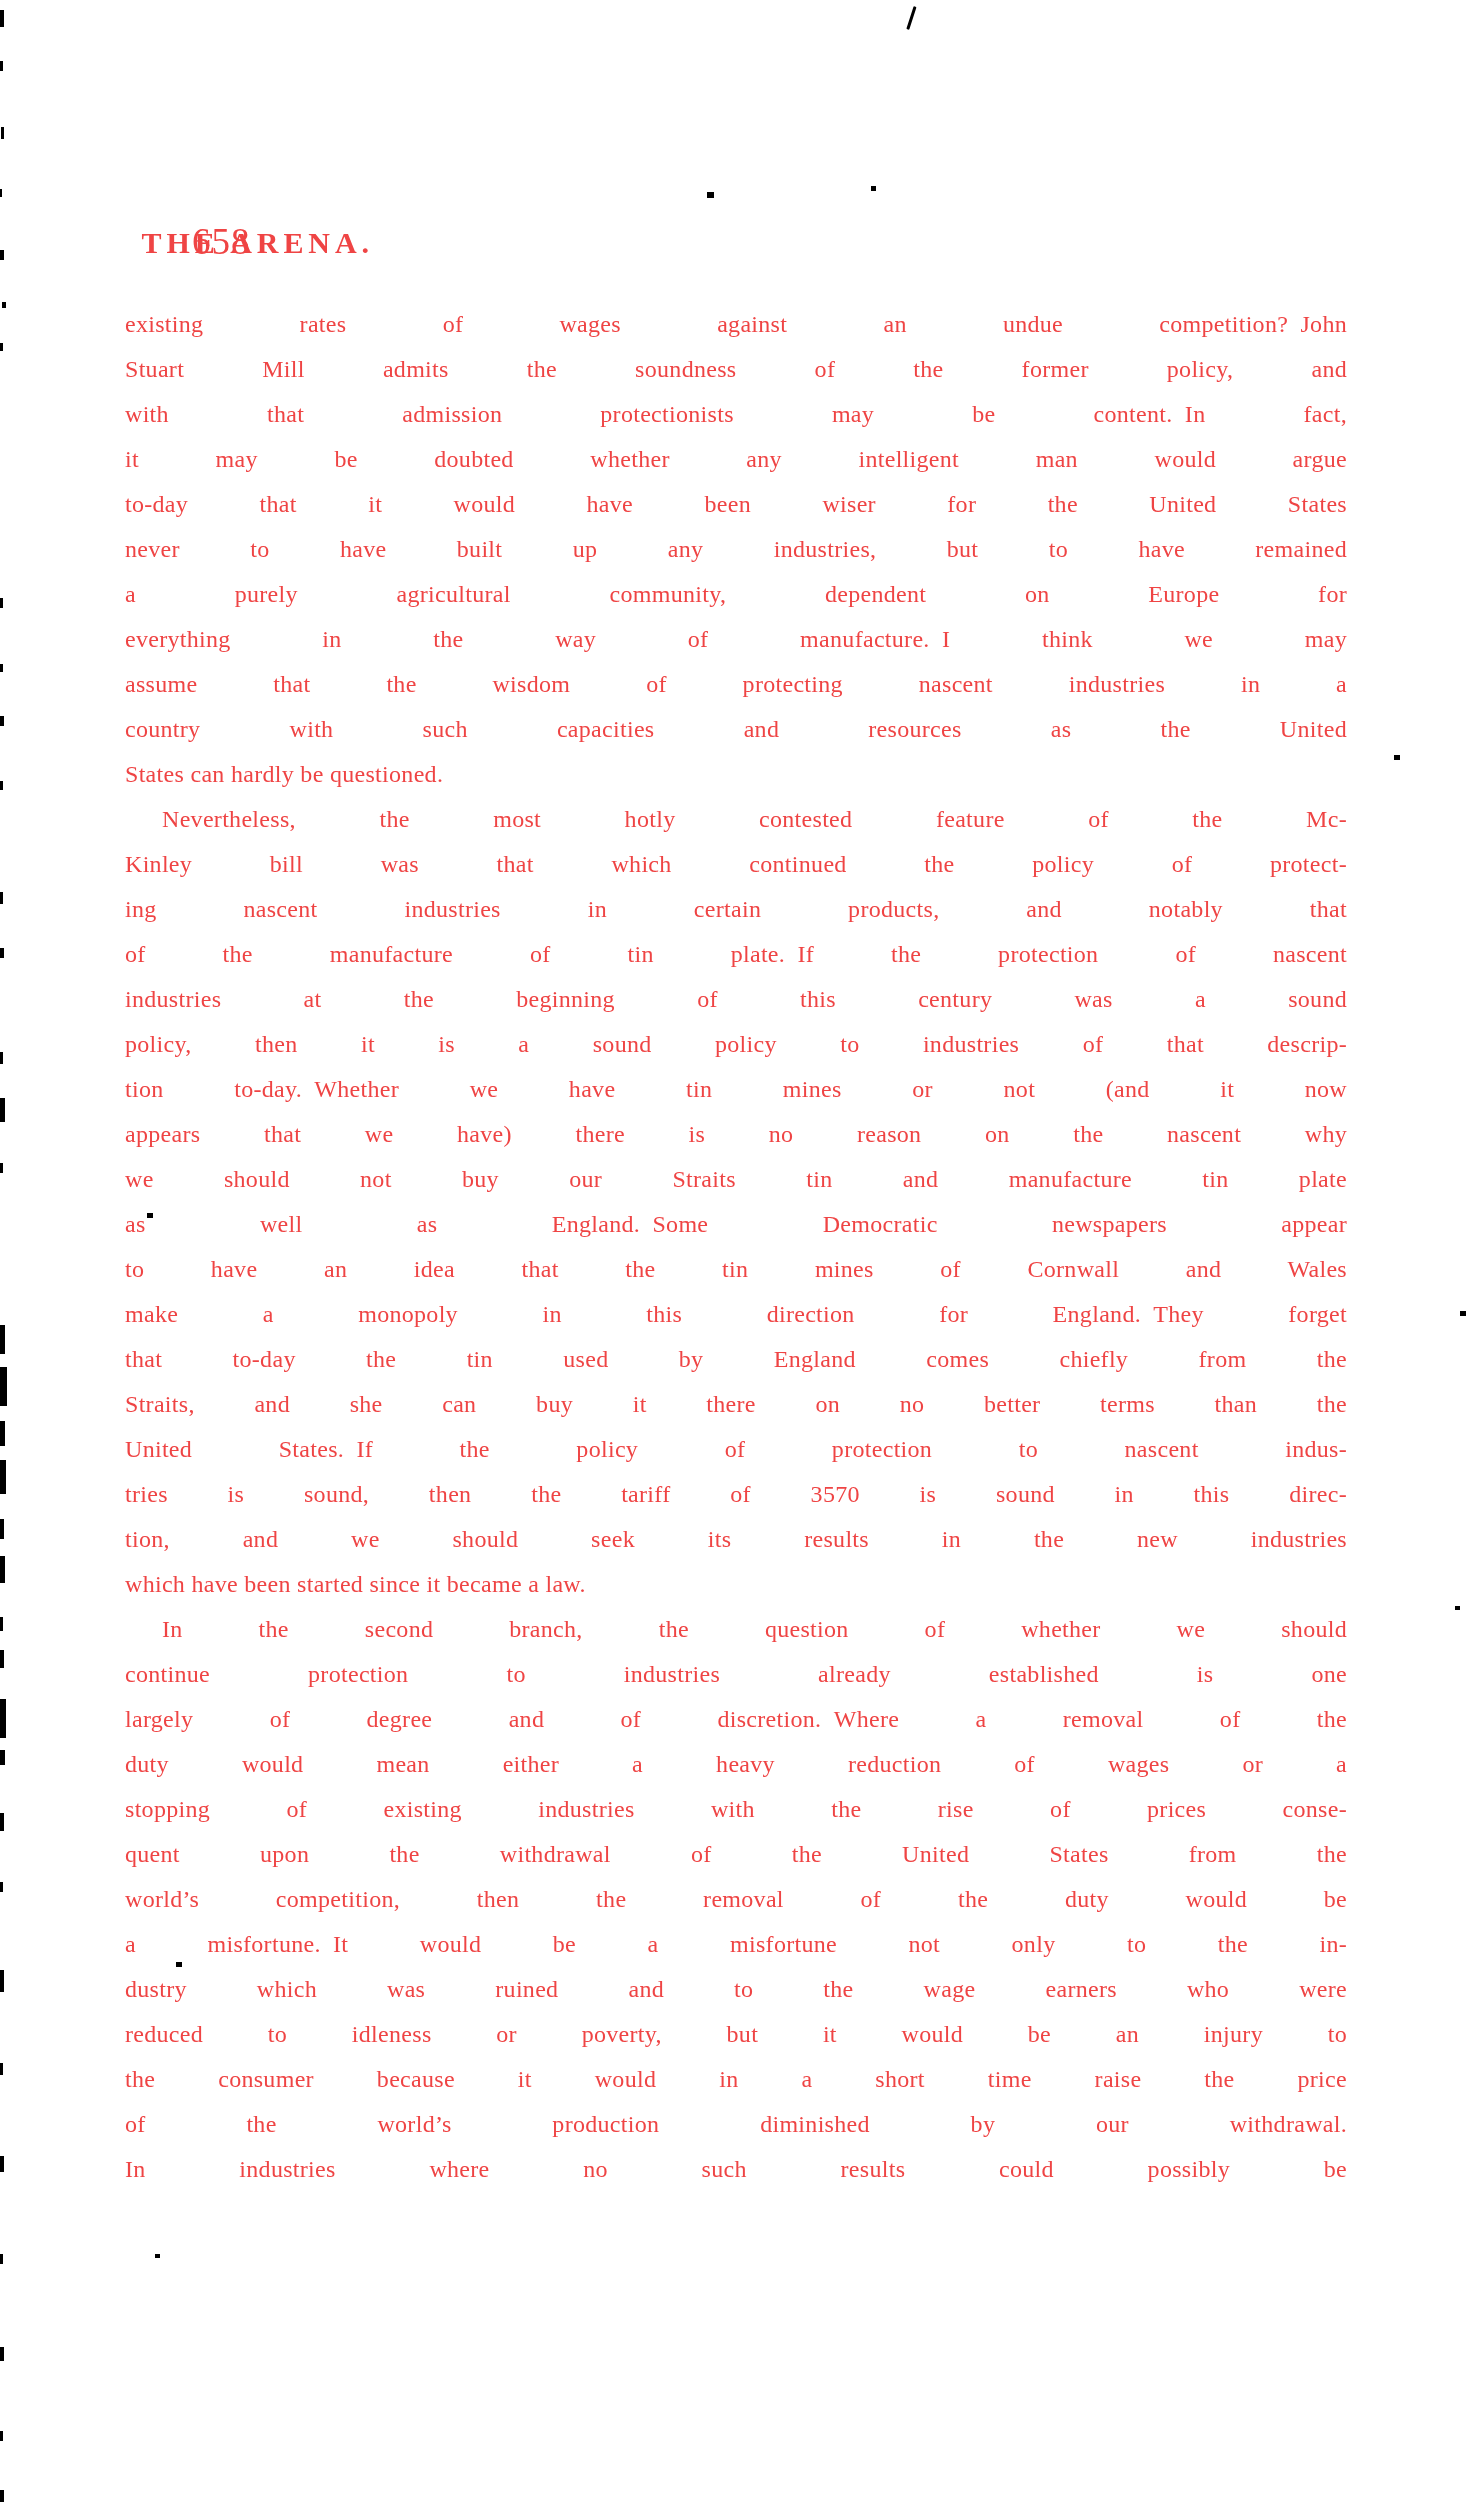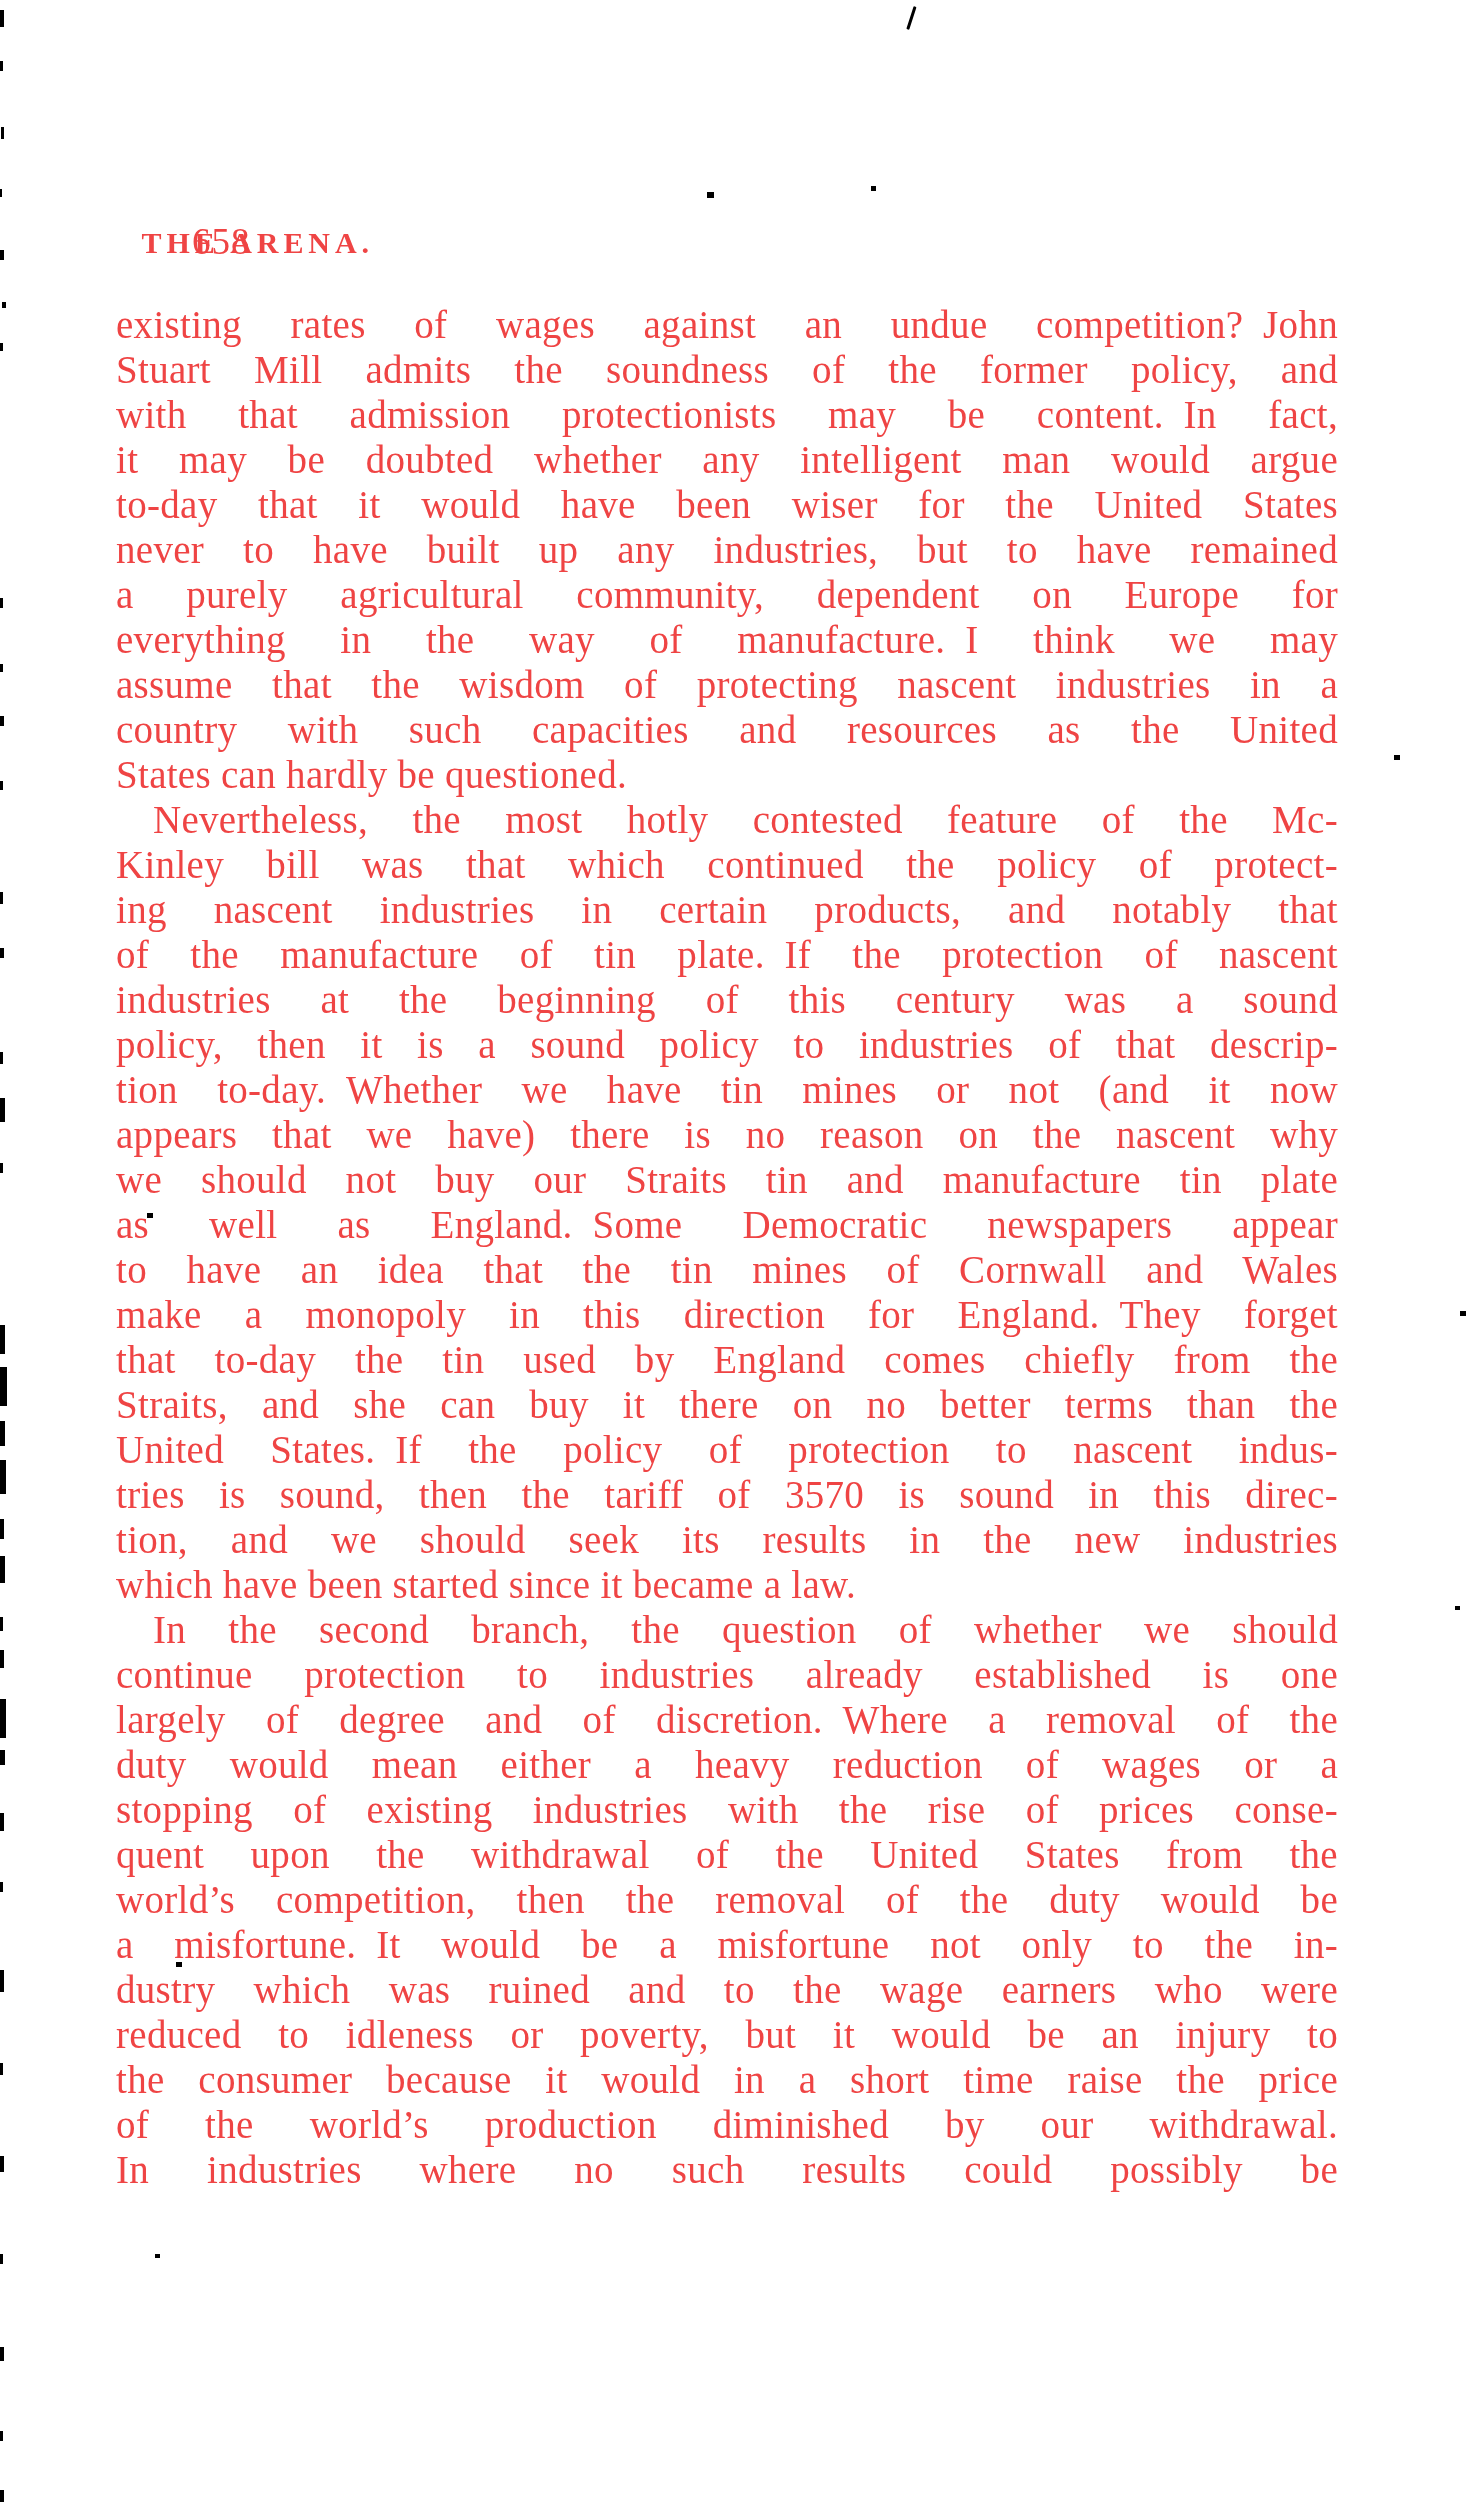--- a/index.html
+++ b/index.html
@@ -23,22 +23,22 @@
   }
   .running-title {
     position:absolute; left:0; right:0; top:2.9px;
     transform:translateX(25.5px);
     font-size:30px; line-height:39px;
     font-weight:700;
     letter-spacing:4.9px;
   }
   .page-body {
     position:absolute;
-    left:116px; top:302px; width:1222px;
-    font-size:39px;
+    left:125px; top:302px; width:1222px;
+    font-size:24px;
     line-height:45px;
     letter-spacing:0.3px;
   }
   .para { margin:0; }
   .line {
     text-align:justify;
     text-align-last:justify;
     white-space:normal;
   }
   .line.no-just { text-align-last:left; }

